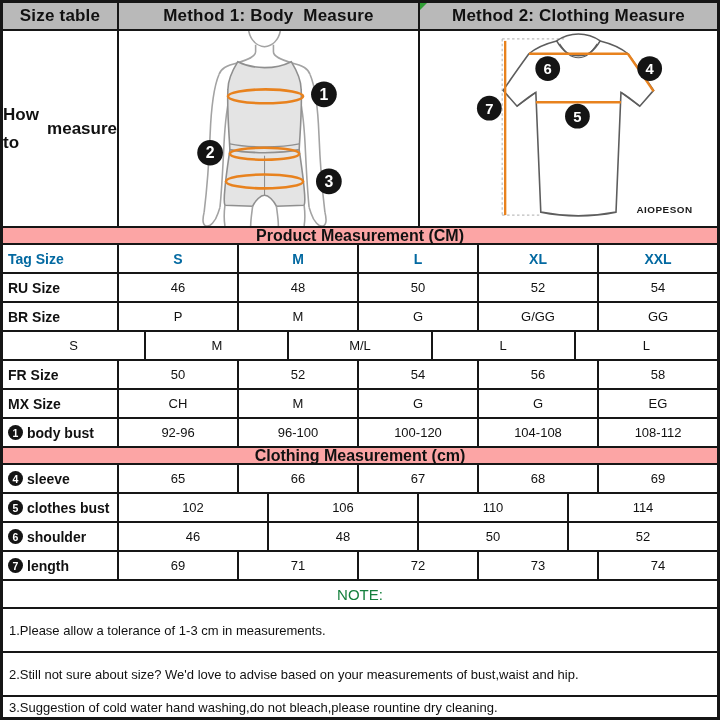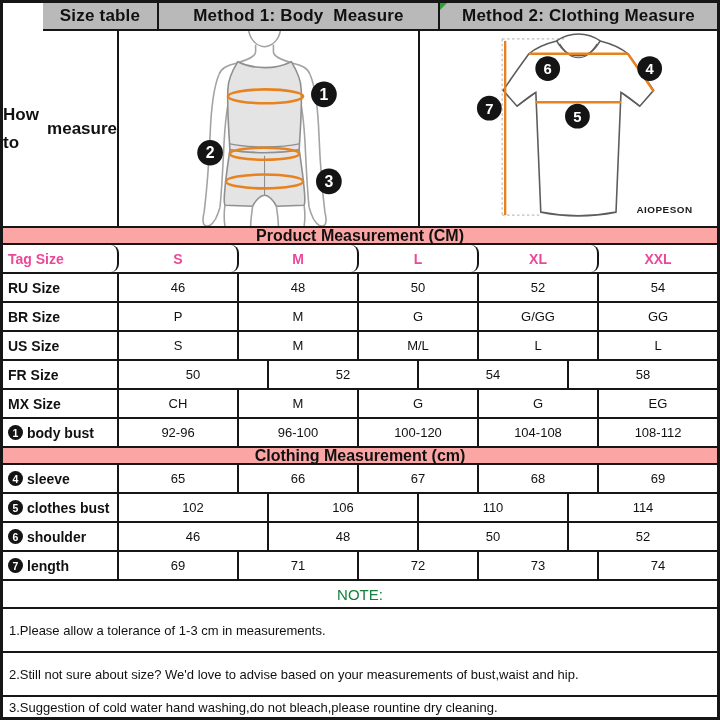--- a/index.html
+++ b/index.html
@@ -9,21 +9,21 @@
     width:720px; height:720px; overflow:hidden;
     border:3px solid #161616; background:#fff;
     display:flex; flex-direction:column; position:relative;
   }
   .row{ display:flex; border-bottom:2px solid #161616; flex:none; }
   .row:last-child{ border-bottom:none; flex:1; }
   .cell{ border-right:2px solid #161616; overflow:hidden; }
   .cell:last-child{ border-right:none; }
 
   
-  .r-top{ height:28px;margin-left:40px; }
+  .r-top{ height:28px; }
   .hd{ background:#b9b9b9; display:flex; align-items:center; justify-content:center;
        font-weight:bold; font-size:17px; white-space:pre; letter-spacing:.2px; }
   .c-lab{ width:116px; flex:none; }
   .c-m1{ flex:302 1 0; }
   .c-m2{ flex:300 1 0; position:relative; }
   .green-tri{ position:absolute; top:0; left:0; width:0; height:0;
       border-top:7px solid #2f9e34; border-right:7px solid transparent; }
 
   
   .r-measure{ height:197px; }
@@ -34,21 +34,21 @@
 
   
   .r-sechead{ height:17px; background:#fca5a5; align-items:center; justify-content:center;
               display:flex; font-weight:bold; font-size:16px; }
 
   
   .r-data{ height:29px; font-size:13px; }
   .r-data .lab{ width:116px; flex:none; display:flex; align-items:center;
                 padding-left:5px; font-weight:bold; font-size:14px; }
   .r-data .val{ flex:1 1 0; display:flex; align-items:center; justify-content:center; }
-  .r-tag .lab, .r-tag .val{ color:#ec4899; font-weight:bold; font-size:14px;border-radius:8px; }
+  .r-tag .lab, .r-tag .val{ color:#0369a1; font-weight:bold; font-size:14px; }
   .circ{ width:15px; height:15px; border-radius:50%; background:#141414; color:#fff;
          font-size:10.5px; font-weight:bold; display:inline-flex; align-items:center;
          justify-content:center; margin-right:4px; flex:none; }
 
   
   .r-notetitle{ height:28px; display:flex; align-items:center; justify-content:center;
                 color:#15803d; font-size:15px; }
   .r-note{ height:44px; display:flex; align-items:center; padding-left:6px; font-size:13px; }
 </style>
 </head>
@@ -176,33 +176,33 @@
   <div class="row r-data">
     <div class="cell lab">BR Size</div>
     <div class="cell val">P</div>
     <div class="cell val">M</div>
     <div class="cell val">G</div>
     <div class="cell val">G/GG</div>
     <div class="cell val">GG</div>
   </div>
 
   <div class="row r-data">
-    <div class="cell lab">US Size</div>
     <div class="cell val">S</div>
     <div class="cell val">M</div>
     <div class="cell val">M/L</div>
     <div class="cell val">L</div>
     <div class="cell val">L</div>
   </div>
 
   <div class="row r-data">
     <div class="cell lab">FR Size</div>
     <div class="cell val">50</div>
     <div class="cell val">52</div>
     <div class="cell val">54</div>
+    <div class="cell val">56</div>
     <div class="cell val">58</div>
   </div>
 
   <div class="row r-data">
     <div class="cell lab">MX Size</div>
     <div class="cell val">CH</div>
     <div class="cell val">M</div>
     <div class="cell val">G</div>
     <div class="cell val">G</div>
     <div class="cell val">EG</div>

